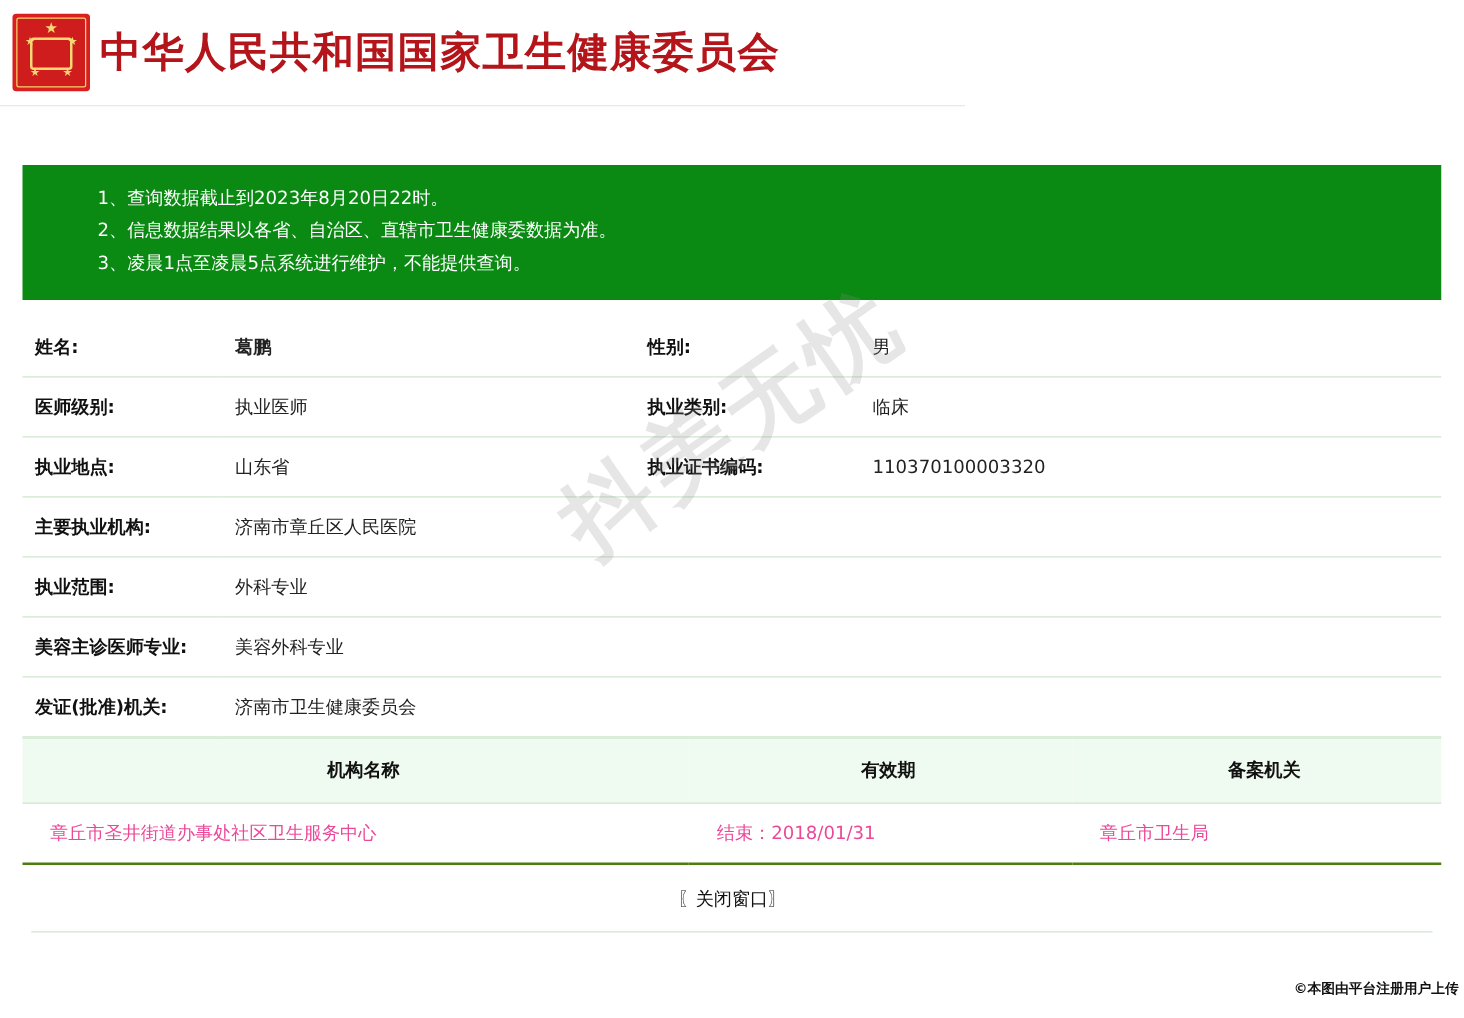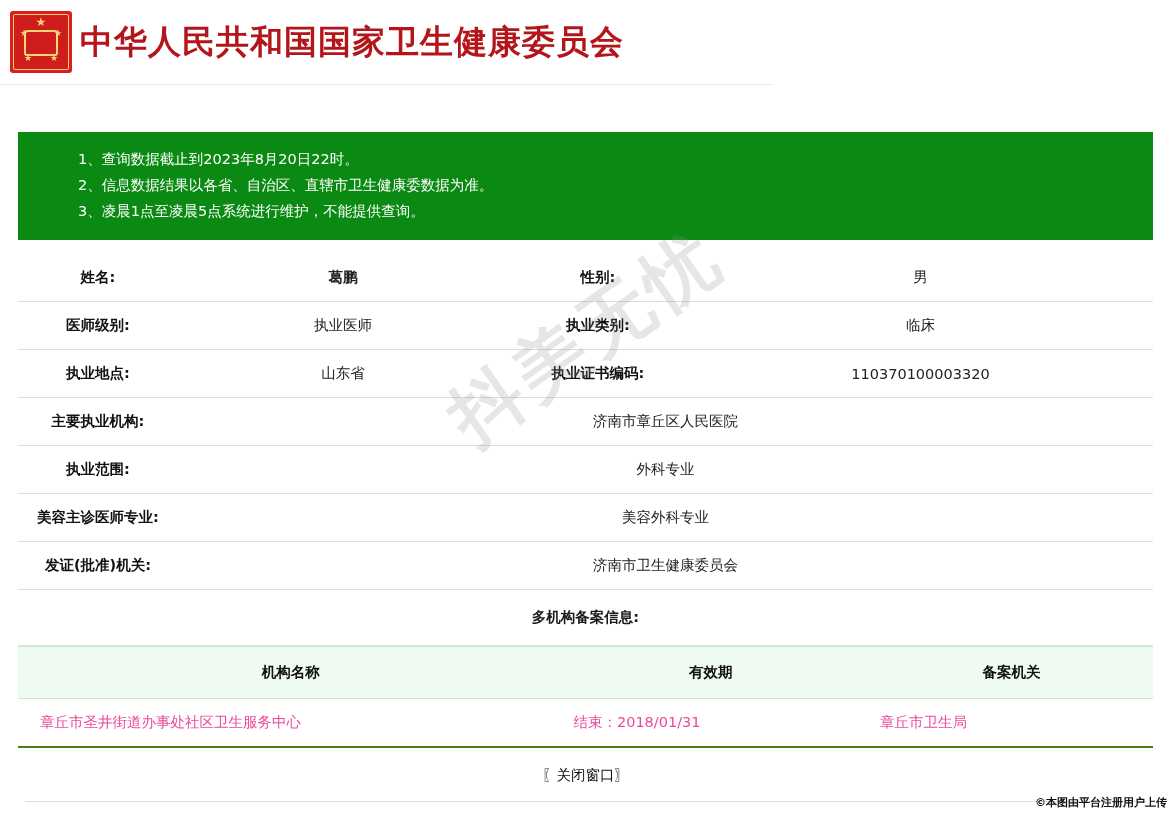--- a/index.html
+++ b/index.html
@@ -127,21 +127,20 @@
     font-family: "DejaVu Sans", sans-serif;
     font-size: 14.5px;
     color: #1a1a1a;
     table-layout: fixed;
   }
   table.info td {
     border-bottom: 1px solid #cfe6cf;
     padding: 14px 10px 14px 10px;
     vertical-align: middle;
     height: 18px;
-    text-align: center;
   }
   td.lbl {
     font-weight: bold;
     color: #111111;
   }
   td.val {
     color: #222222;
   }
   td.val.bold { font-weight: bold; }
   .c1 { width: 160px; }
@@ -211,21 +210,21 @@
     font-weight: bold;
     color: rgba(140, 140, 140, 0.22);
     transform: rotate(-35deg);
     letter-spacing: 6px;
     pointer-events: none;
     white-space: nowrap;
   }
   .corner-mark {
     position: absolute;
     right: 4px;
-    bottom: 4px;
+    bottom: 16px;
     font-family: "DejaVu Sans", sans-serif;
     font-size: 11px;
     font-weight: bold;
     color: #111111;
     white-space: nowrap;
   }
 </style>
 </head>
 <body>
 
@@ -293,23 +292,20 @@
           <td class="val" colspan="3">外科专业</td>
         </tr>
         <tr>
           <td class="lbl">美容主诊医师专业:</td>
           <td class="val" colspan="3">美容外科专业</td>
         </tr>
         <tr>
           <td class="lbl">发证(批准)机关:</td>
           <td class="val" colspan="3">济南市卫生健康委员会</td>
         </tr>
-        <tr class="section">
-          <td colspan="4">多机构备案信息:</td>
-        </tr>
       </tbody>
     </table>
   </div>
 
   <div class="rec-wrap">
     <table class="rec">
       <colgroup>
         <col class="rc1">
           <col class="rc2">
           <col class="rc3">

